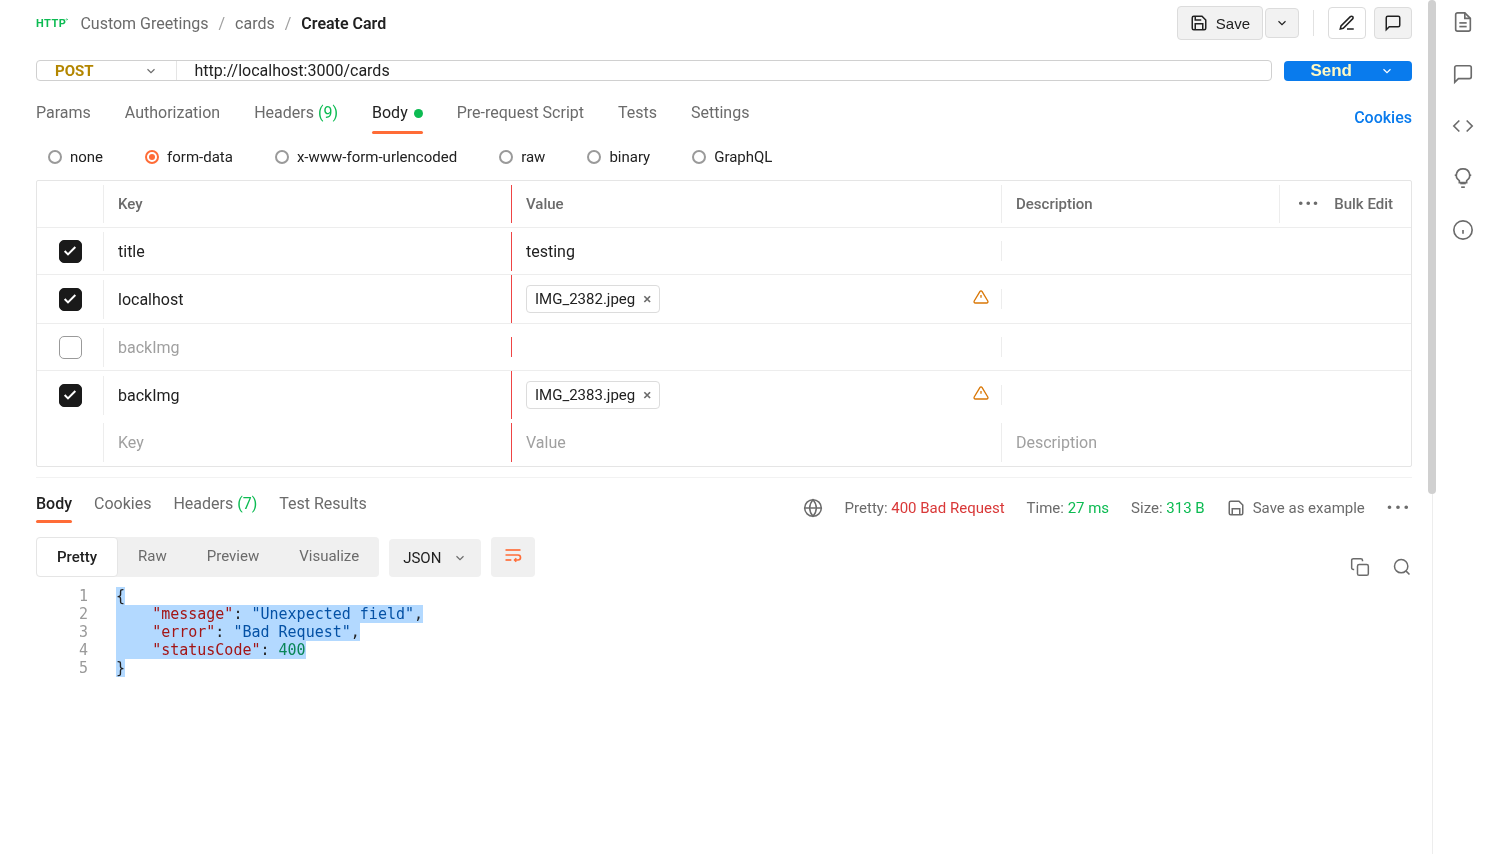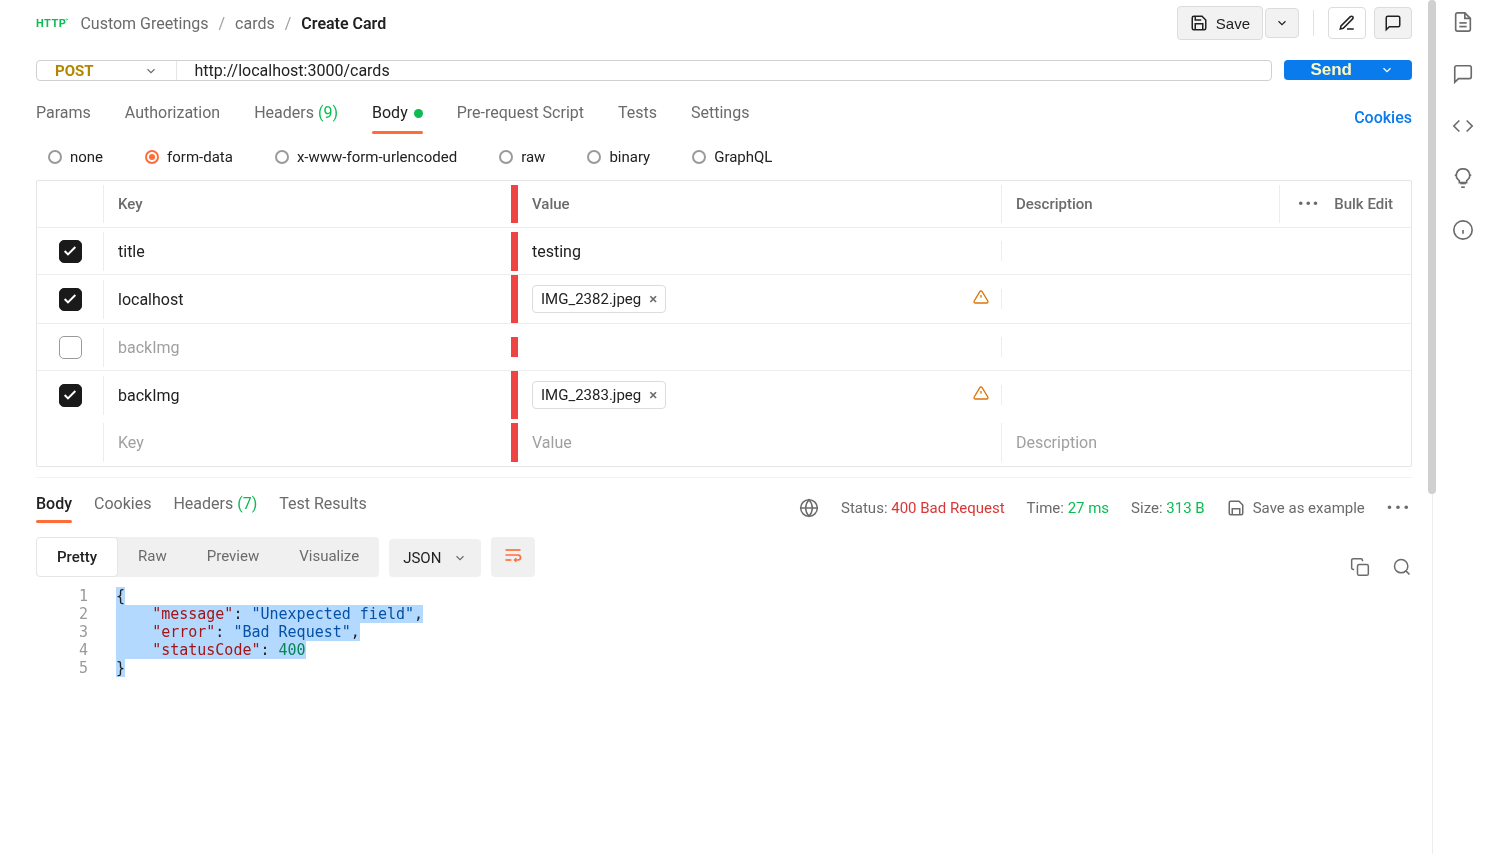--- a/index.html
+++ b/index.html
@@ -18,21 +18,21 @@
 .breadcrumbs .crumb { color: #6b6b6b; }
 .breadcrumbs .crumb.active { color: #212121; font-weight: 600; }
 .breadcrumbs .sep { color: #a0a0a0; }
 .header-actions { display:flex; align-items:center; gap:8px; }
 .btn { border:1px solid #dcdcdc; background:#f2f2f2; border-radius:4px; padding:7px 12px; display:flex; align-items:center; gap:8px; font-size:15px; color:#212121; }
 .btn.split-chev { padding:7px 9px; margin-left:-6px; }
 .btn.icon-only { background:#fff; padding:6px 9px; }
 .btn-sep { width:1px; height:26px; background:#e2e2e2; margin:0 6px; }
 .btn svg { stroke:#212121; }
 
-.url-row { display:flex; gap:12px; align-items:flex-start; }
+.url-row { display:flex; gap:12px; align-items:flex-end; }
 .url-box { flex:1; display:flex; border:1px solid #d0d0d0; border-radius:4px; }
 .method-sel { display:flex; align-items:center; gap:50px; padding:0 18px; font-weight:700; font-size:15px; color:#b38600; border-right:1px solid #e5e5e5; }
 .url-input { flex:1; padding:0 18px; font-size:16px; display:flex; align-items:center; color:#212121; }
 .send-btn { background:#097bed; border:none; border-radius:4px; color:#fef9c3; font-weight:600; font-size:17px; display:flex; align-items:center; gap:28px; padding:0 18px 0 26px; }
 .send-btn svg { stroke:#fff; }
 
 .req-tabs { display:flex; align-items:center; gap:34px; padding:22px 0 0 0; font-size:16px; color:#6b6b6b; }
 .req-tabs .tab { cursor:pointer; padding-bottom:10px; position:relative; }
 .req-tabs .tab.active { color:#212121; }
 .req-tabs .tab.active::after { content:""; position:absolute; left:0; right:0; bottom:-2px; height:3px; background:#ff6c37; border-radius:2px; }
@@ -46,21 +46,21 @@
 .radio.checked { border-color:#ff6c37; }
 .radio.checked::after { content:""; position:absolute; inset:2px; border-radius:50%; background:#ff6c37; }
 
 .fd-table { border:1px solid #e5e5e5; border-radius:2px; }
 .fd-row { display:flex; align-items:center; border-bottom:1px solid #ededed; min-height:47px; }
 .fd-row:last-child { border-bottom:none; }
 .fd-row.head { color:#6b6b6b; font-weight:500; font-size:15px; }
 .fd-cell { padding:10px 14px; display:flex; align-items:center; gap:10px; }
 .fd-chk { width:66px; justify-content:center; }
 .fd-key { width:408px; border-left:1px solid #ededed; }
-.fd-val { flex:1; border-left:7px solid #ef4444; position:relative; }
+.fd-val { flex:1; border-left:1px solid #ef4444; position:relative; }
 .fd-desc { width:278px; border-left:1px solid #ededed; }
 .fd-extra { width:132px; display:flex; align-items:center; justify-content:flex-end; gap:14px; padding-right:18px; border-left:1px solid #ededed; }
 .chk { width:23px; height:23px; border-radius:5px; border:1.5px solid #9a9a9a; display:inline-flex; align-items:center; justify-content:center; }
 .chk.on { background:#1a1a1a; border-color:#1a1a1a; }
 .chk.on svg { stroke:#fff; }
 .placeholder { color:#a0a0a0; }
 .file-chip { border:1px solid #dcdcdc; border-radius:4px; padding:4px 8px; display:inline-flex; align-items:center; gap:8px; font-size:15px; }
 .file-chip .x { color:#6b6b6b; font-weight:600; }
 .warn-ic { position:absolute; right:12px; top:50%; transform:translateY(-50%); }
 .bulk { color:#6b6b6b; font-size:15px; }
@@ -298,21 +298,21 @@
         <div class="rtab">Cookies</div>
         <div class="rtab"><span>Headers</span> <span class="count" style="color:#0cbb52">(7)</span></div>
         <div class="rtab">Test Results</div>
       </div>
       <div class="resp-meta">
         <svg width="20" height="20" viewBox="0 0 24 24" fill="none" stroke="#6b6b6b" stroke-width="1.8">
             <circle cx="12" cy="12" r="10"></circle>
             <line x1="2" y1="12" x2="22" y2="12"></line>
             <path d="M12 2a15.3 15.3 0 0 1 4 10 15.3 15.3 0 0 1-4 10 15.3 15.3 0 0 1-4-10 15.3 15.3 0 0 1 4-10z"></path>
           </svg>
-        <span><span class="lbl">Status:</span> <span class="val-red">400 Bad Request</span></span>
+        <span><span class="lbl">Pretty:</span> <span class="val-red">400 Bad Request</span></span>
         <span><span class="lbl">Time:</span> <span class="val-green">27 ms</span></span>
         <span><span class="lbl">Size:</span> <span class="val-green">313 B</span></span>
         <span class="save-ex">
           <svg width="18" height="18" viewBox="0 0 24 24" fill="none" stroke="#6b6b6b" stroke-width="2">
               <path d="M19 21H5a2 2 0 0 1-2-2V5a2 2 0 0 1 2-2h11l5 5v11a2 2 0 0 1-2 2z"></path>
               <polyline points="17 21 17 13 7 13 7 21"></polyline>
             </svg>
           <span>Save as example</span>
         </span>
         <span class="more">•••</span>

